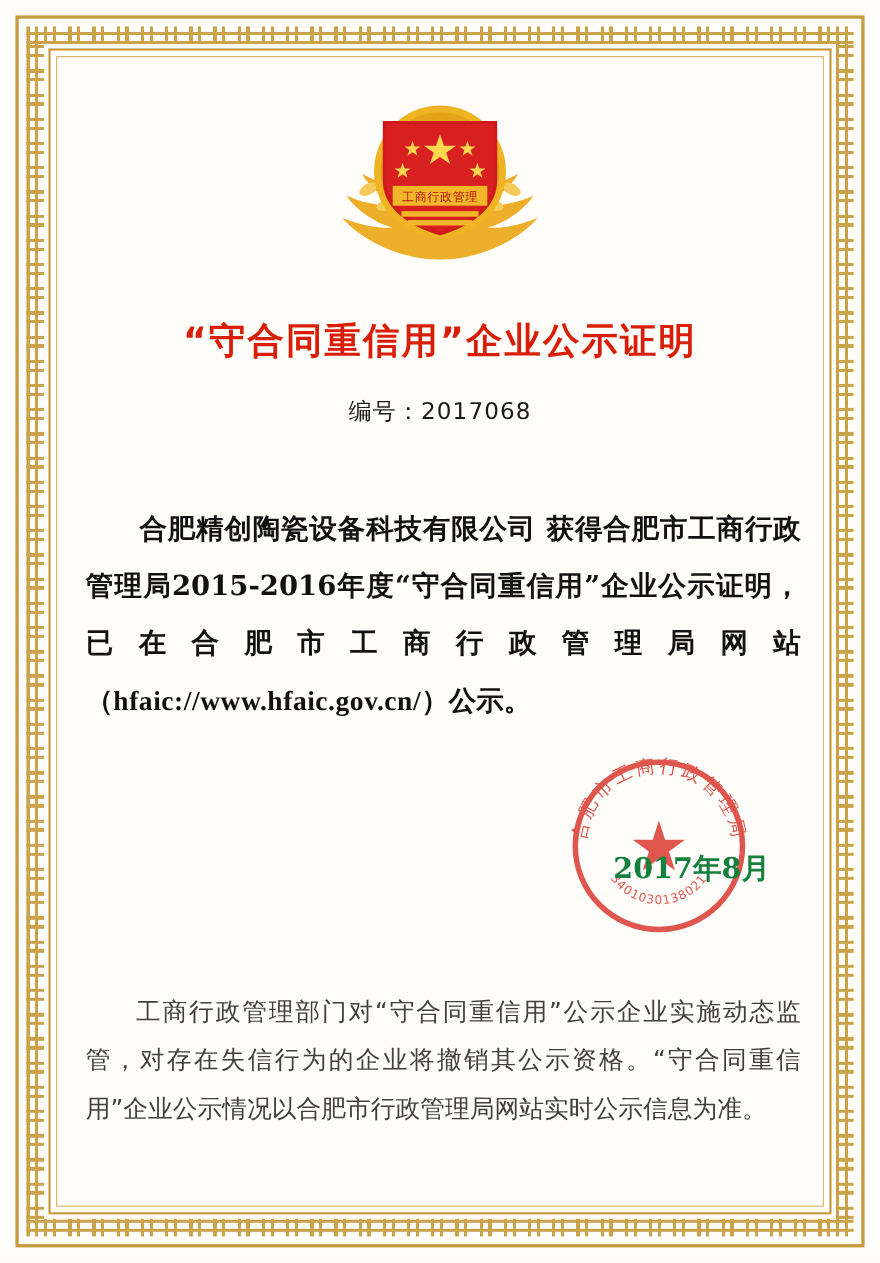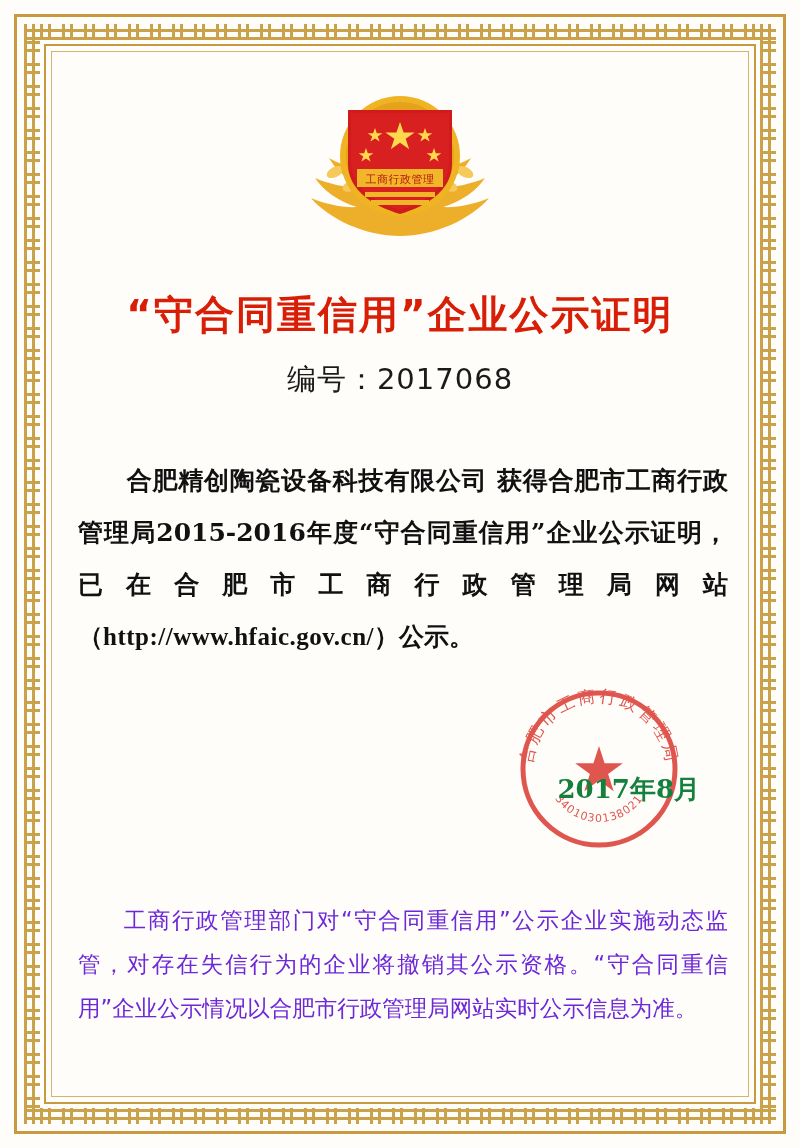--- a/index.html
+++ b/index.html
@@ -108,34 +108,34 @@
   }
   .emblem svg { display: block; }
 
   
   .title {
     position: absolute;
     left: 0;
     right: 0;
     top: 228px;
     text-align: center;
-    font-size: 39px;
+    font-size: 33px;
     font-weight: bold;
     color: #d81e06;
     letter-spacing: 2px;
     font-family: "DejaVu Sans", sans-serif;
     white-space: nowrap;
   }
   .serial {
     position: absolute;
     left: 0;
     right: 0;
     top: 300px;
     text-align: center;
-    font-size: 29px;
+    font-size: 21px;
     color: #1a1a1a;
     font-family: "DejaVu Sans", sans-serif;
     letter-spacing: 1px;
   }
 
   
   .body-text {
     position: absolute;
     left: 18px;
     right: 12px;
@@ -178,21 +178,21 @@
   .seal svg { display: block; }
 
   
   .footnote {
     position: absolute;
     left: 18px;
     right: 12px;
     top: 838px;
     font-size: 22.5px;
     line-height: 44px;
-    color: #6d28d9;
+    color: #404040;
     font-family: "DejaVu Sans", sans-serif;
     text-align: justify;
     text-justify: inter-ideograph;
   }
   .footnote .indent { display: inline-block; width: 44px; }
 </style>
 </head>
 <body>
 
 <div class="certificate">
@@ -247,21 +247,21 @@
       </div>
     </div>
 
     <div class="title">“守合同重信用”企业公示证明</div>
 
     <div class="serial">
       <span>编号：</span><span>2017068</span>
     </div>
 
     <div class="body-text">
-      <span class="indent"></span><span class="company">合肥精创陶瓷设备科技有限公司</span>&nbsp;<span>获得合肥市工商行政管理局2015-2016年度“守合同重信用”企业公示证明，已在合肥市工商行政管理局网站（</span><span class="url">http://www.hfaic.gov.cn/</span><span>）公示。</span>
+      <span class="indent"></span><span class="company">合肥精创陶瓷设备科技有限公司</span>&nbsp;<span>获得合肥市工商行政管理局2015-2016年度“守合同重信用”企业公示证明，已在合肥市工商行政管理局网站（</span><span class="url">hfaic://www.hfaic.gov.cn/</span><span>）公示。</span>
     </div>
 
     <div class="seal">
       <svg viewBox="0 0 178 178" width="178" height="178" aria-hidden="true">
         <defs>
           <path id="sealArcTop" d="M 22 89 A 67 67 0 1 1 156 89"></path>
           <path id="sealArcBottom" d="M 36 89 A 53 53 0 0 0 142 89"></path>
         </defs>
         <circle cx="89" cy="89" r="76" fill="none" stroke="#d8322a" stroke-width="5"></circle>
         <text font-family="DejaVu Sans, sans-serif" font-size="17" fill="#d8322a" letter-spacing="3.2">

